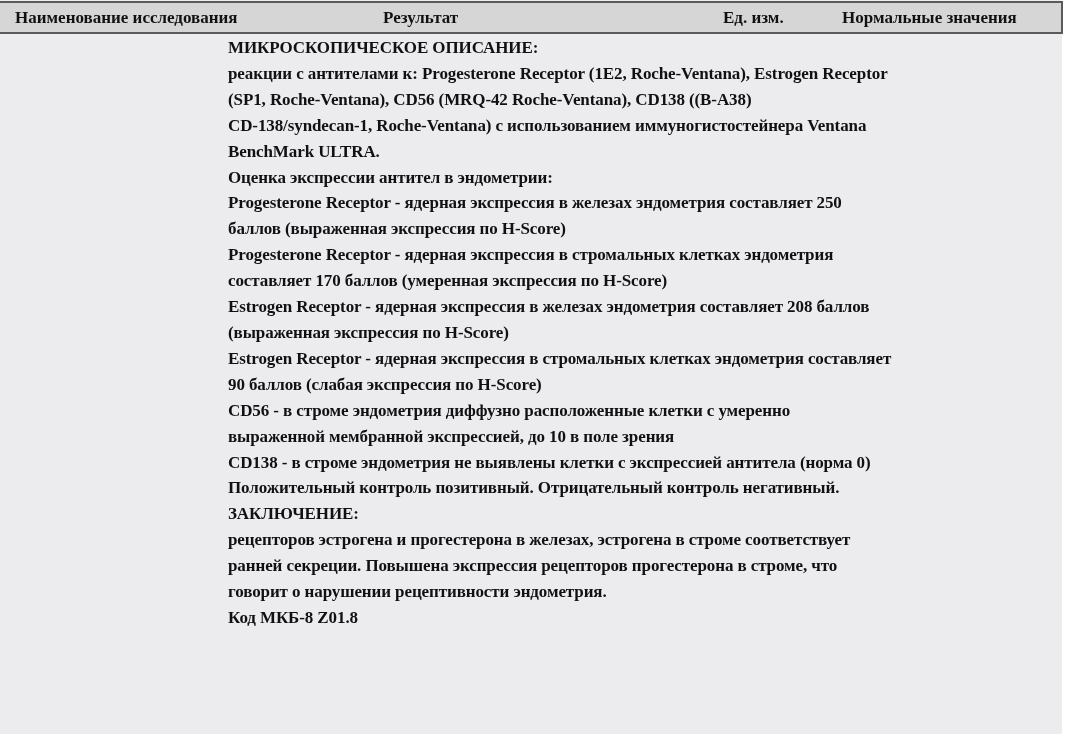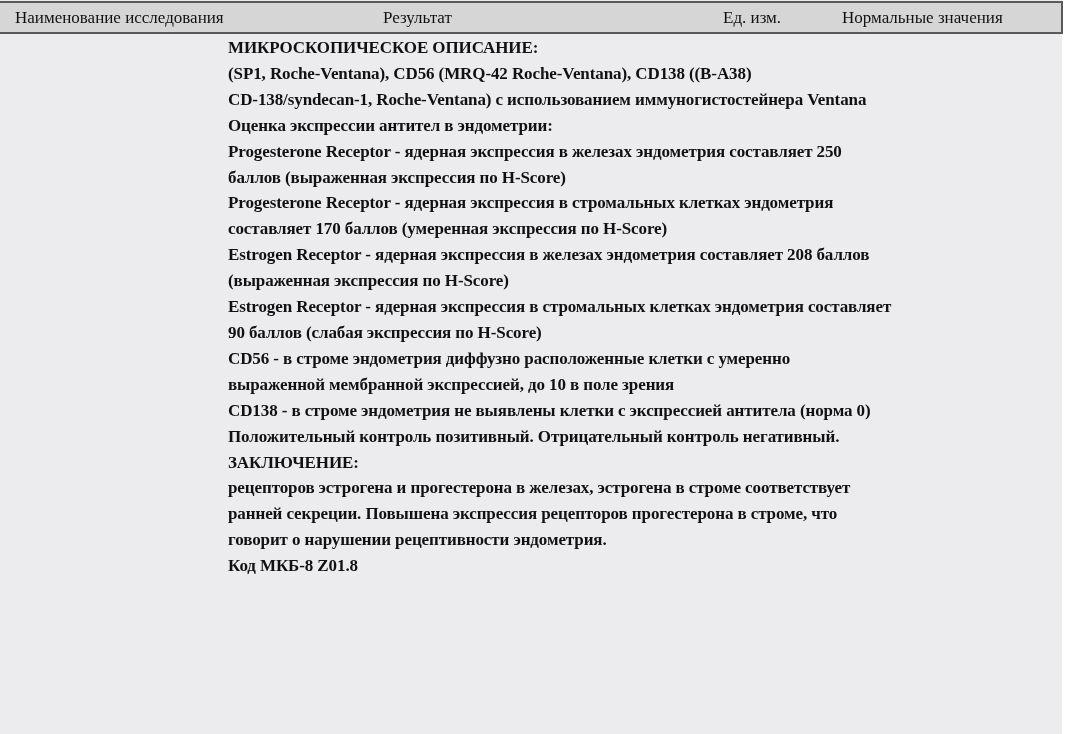--- a/index.html
+++ b/index.html
@@ -32,21 +32,21 @@
     background: #d6d6d6;
     border-top: 2px solid #5a5a5a;
     border-bottom: 2px solid #5a5a5a;
     border-right: 2px solid #5a5a5a;
     box-sizing: content-box;
   }
   .hcell {
     position: absolute;
     top: 5px;
     font-size: 17px;
-    font-weight: normal;
+    font-weight: bold;
     white-space: nowrap;
     line-height: 20px;
   }
   .h-name   { left: 15px; }
   .h-result { left: 383px; }
   .h-unit   { left: 723px; }
   .h-norm   { left: 842px; }
 
   .content {
     position: absolute;
@@ -68,22 +68,24 @@
 <div class="report">
   <div class="header">
     <span class="hcell h-name">Наименование исследования</span>
     <span class="hcell h-result">Результат</span>
     <span class="hcell h-unit">Ед. изм.</span>
     <span class="hcell h-norm">Нормальные значения</span>
   </div>
 
   <div class="content">
     <div class="line">МИКРОСКОПИЧЕСКОЕ ОПИСАНИЕ:</div>
+    <div class="line">реакции с антителами к: Progesterone Receptor (1E2, Roche-Ventana), Estrogen Receptor</div>
     <div class="line">(SP1, Roche-Ventana), CD56 (MRQ-42 Roche-Ventana), CD138 ((B-A38)</div>
     <div class="line">CD-138/syndecan-1, Roche-Ventana)  с использованием иммуногистостейнера Ventana</div>
+    <div class="line">BenchMark ULTRA.</div>
     <div class="line">Оценка экспрессии антител в эндометрии:</div>
     <div class="line">Progesterone Receptor - ядерная экспрессия в железах эндометрия составляет 250</div>
     <div class="line">баллов (выраженная  экспрессия по H-Score)</div>
     <div class="line">Progesterone Receptor - ядерная экспрессия в стромальных клетках эндометрия</div>
     <div class="line">составляет 170 баллов (умеренная экспрессия по H-Score)</div>
     <div class="line">Estrogen Receptor - ядерная экспрессия в железах эндометрия составляет 208 баллов</div>
     <div class="line">(выраженная  экспрессия по H-Score)</div>
     <div class="line">Estrogen Receptor - ядерная экспрессия в стромальных клетках эндометрия составляет</div>
     <div class="line">90 баллов (слабая экспрессия по H-Score)</div>
     <div class="line">CD56 - в строме эндометрия  диффузно расположенные клетки с умеренно</div>

